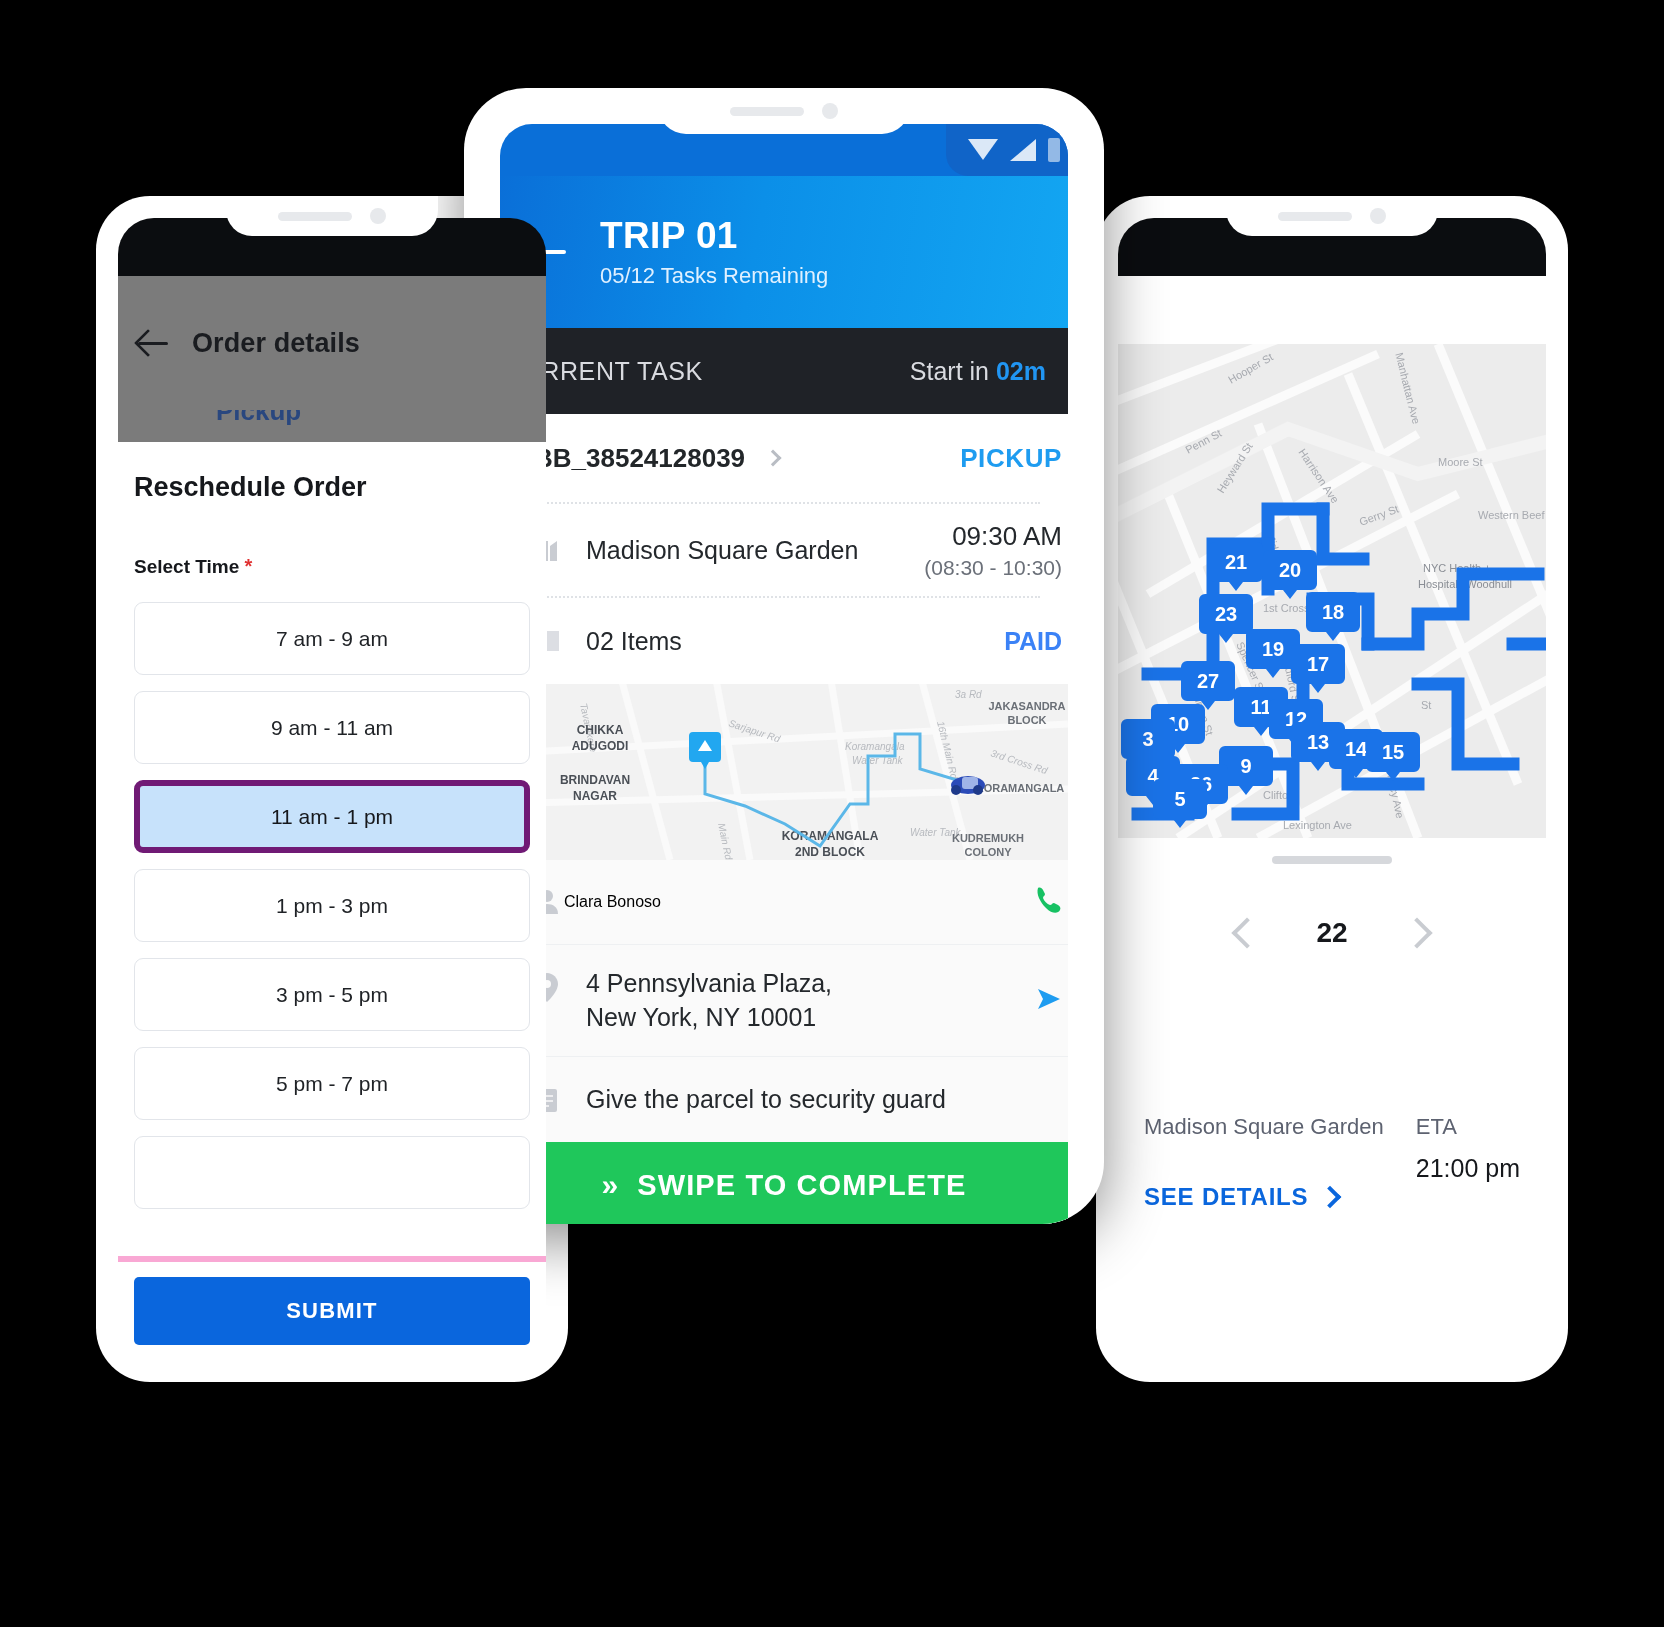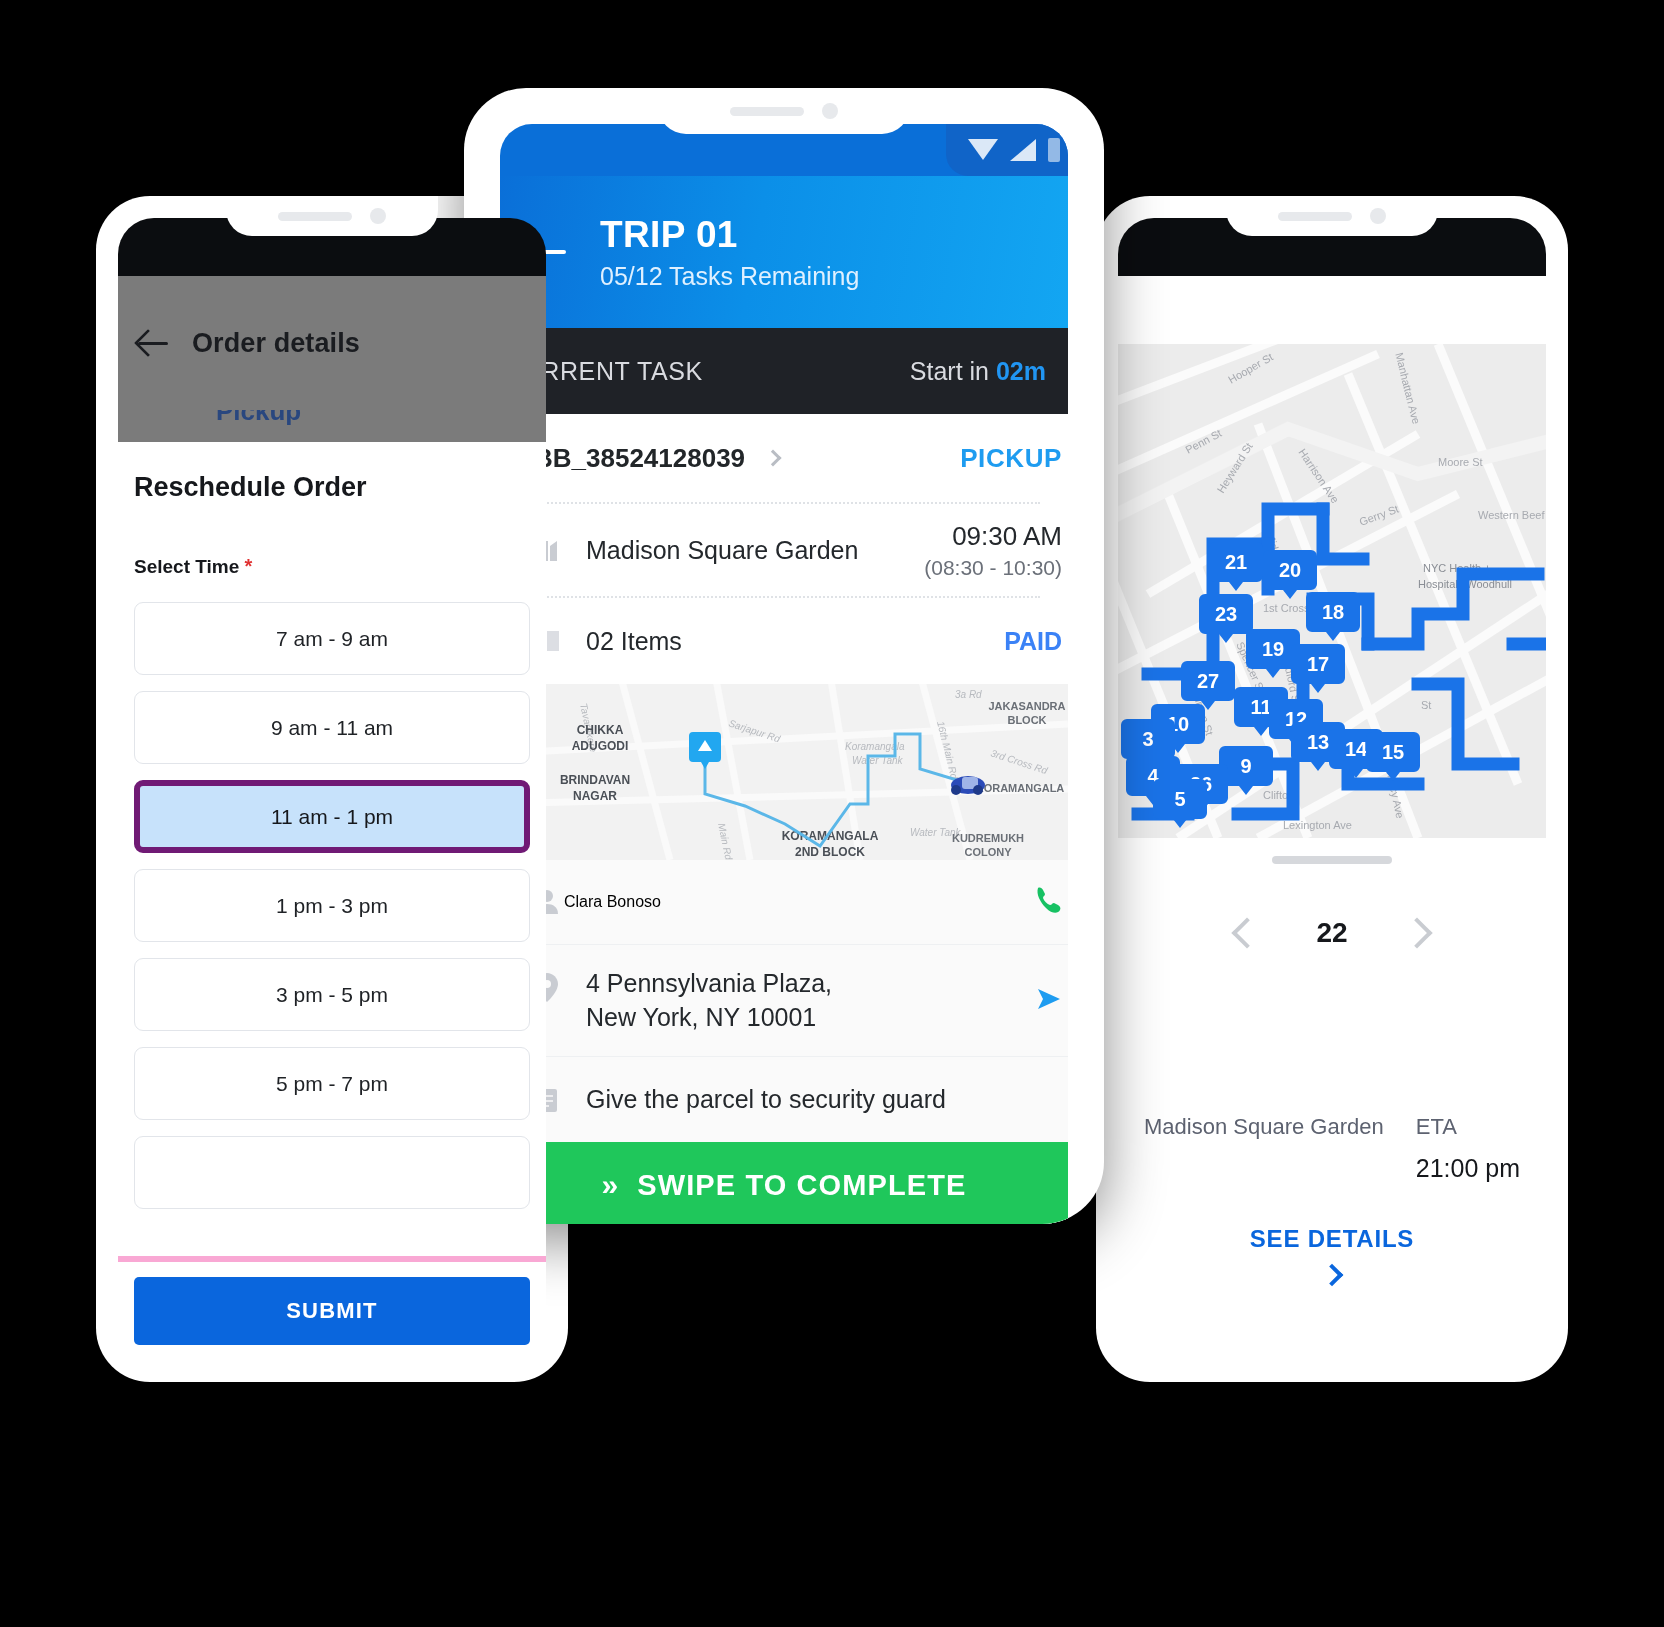--- a/index.html
+++ b/index.html
@@ -120,21 +120,21 @@
   .chev { width:22px; height:22px; border-top:4px solid #c9ccd1; border-right:4px solid #c9ccd1; }
   .chev.left { transform:rotate(-135deg); }
   .chev.right{ transform:rotate(45deg); }
   .pager-num { font-size:28px; font-weight:700; color:#16181c; }
 
   .r-summary { position:absolute; left:0; top:880px; width:100%; padding:0 26px; }
   .r-sum-row { display:flex; justify-content:space-between; align-items:flex-start; margin-top:16px; }
   .r-sum-left { font-size:22px; color:#5d6270; }
   .r-sum-eta-lbl { font-size:22px; color:#5d6270; }
   .r-sum-eta-val { font-size:25px; color:#16181c; margin-top:14px; }
-  .r-details { margin-top:42px; display:flex; align-items:center; gap:14px;flex-direction:column; }
+  .r-details { display:flex; align-items:center; gap:14px; }
   .r-details .txt { font-size:24px; font-weight:700; color:#0a66dd; letter-spacing:.8px; }
   .r-details .arw { width:16px; height:16px; border-top:4px solid #0a66dd; border-right:4px solid #0a66dd; transform:rotate(45deg); }
 
   
   #phone-center {
     left: 464px; top: 88px; width: 640px; height: 1136px;
     border-radius: 62px;
     box-shadow: 0 16px 60px rgba(0,0,0,.45);
   }
   #phone-center .screen { left: 36px; top: 36px; width: 568px; height: 1336px; border-radius: 32px; }
@@ -157,21 +157,21 @@
   .c-header {
     position:absolute; left:0; top:52px; width:100%; height:152px;
     background:linear-gradient(100deg,#0a6fd8 0%, #0b8fe8 45%, #13a6f2 100%);
     display:flex; align-items:center; padding-left:22px; gap:34px;
   }
   .c-back { width:44px; height:40px; position:relative; flex:none; }
   .c-back::before{ content:""; position:absolute; left:2px; top:18px; width:42px; height:4px; background:#fff; border-radius:2px; }
   .c-back::after { content:""; position:absolute; left:2px; top:7px; width:22px; height:22px;
                    border-left:4px solid #fff; border-bottom:4px solid #fff; transform:rotate(45deg); border-radius:2px;}
   .c-title { font-size:37px; font-weight:700; color:#fff; letter-spacing:.4px; }
-  .c-sub   { font-size:25px; color:#dff0ff; margin-top:6px; font-weight:400; }
+  .c-sub   { font-size:22px; color:#dff0ff; margin-top:6px; font-weight:400; }
 
   .c-taskbar {
     position:absolute; left:0; top:204px; width:100%; height:86px; background:#1f2227;
     display:flex; align-items:center; justify-content:space-between; padding:0 22px 0 4px;
   }
   .c-taskbar .lab { font-size:25px; color:#d9dbe0; letter-spacing:.6px; }
   .c-taskbar .start { font-size:25px; color:#d9dbe0; }
   .c-taskbar .start b { color:#2196f3; font-weight:700; }
 
   .c-body { position:absolute; left:0; top:290px; width:100%; bottom:0; background:#fff; overflow:hidden; }

